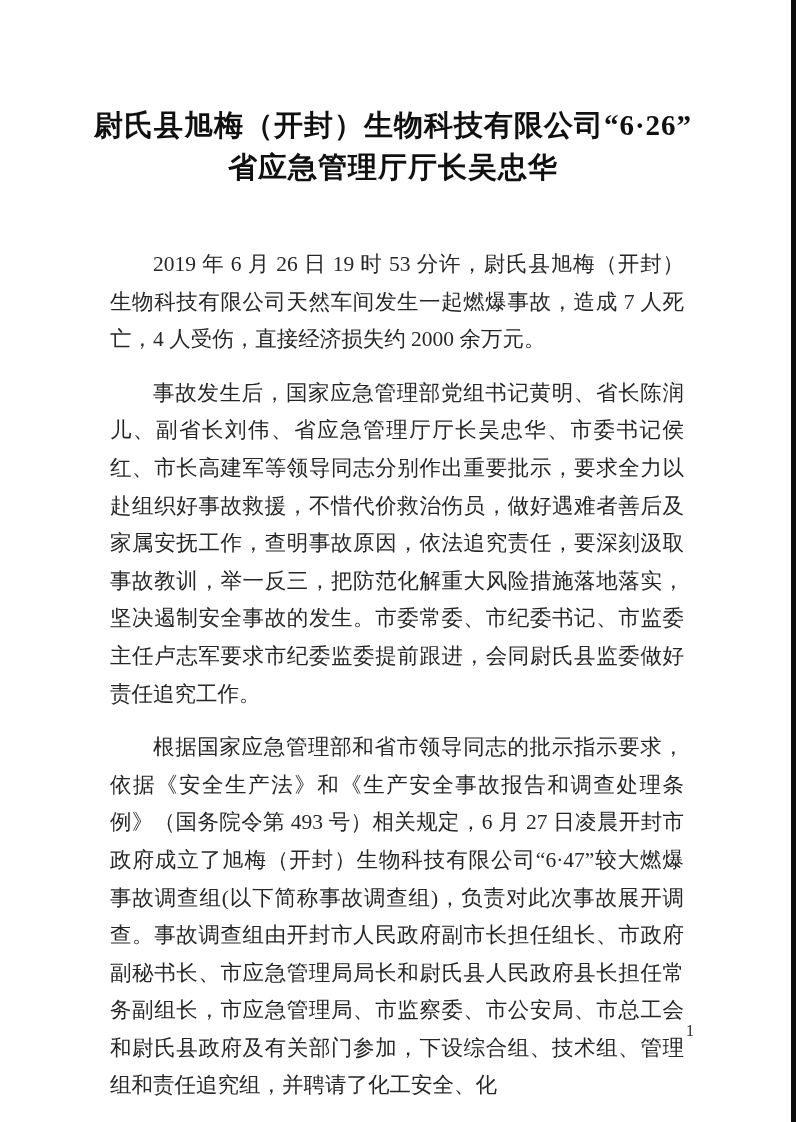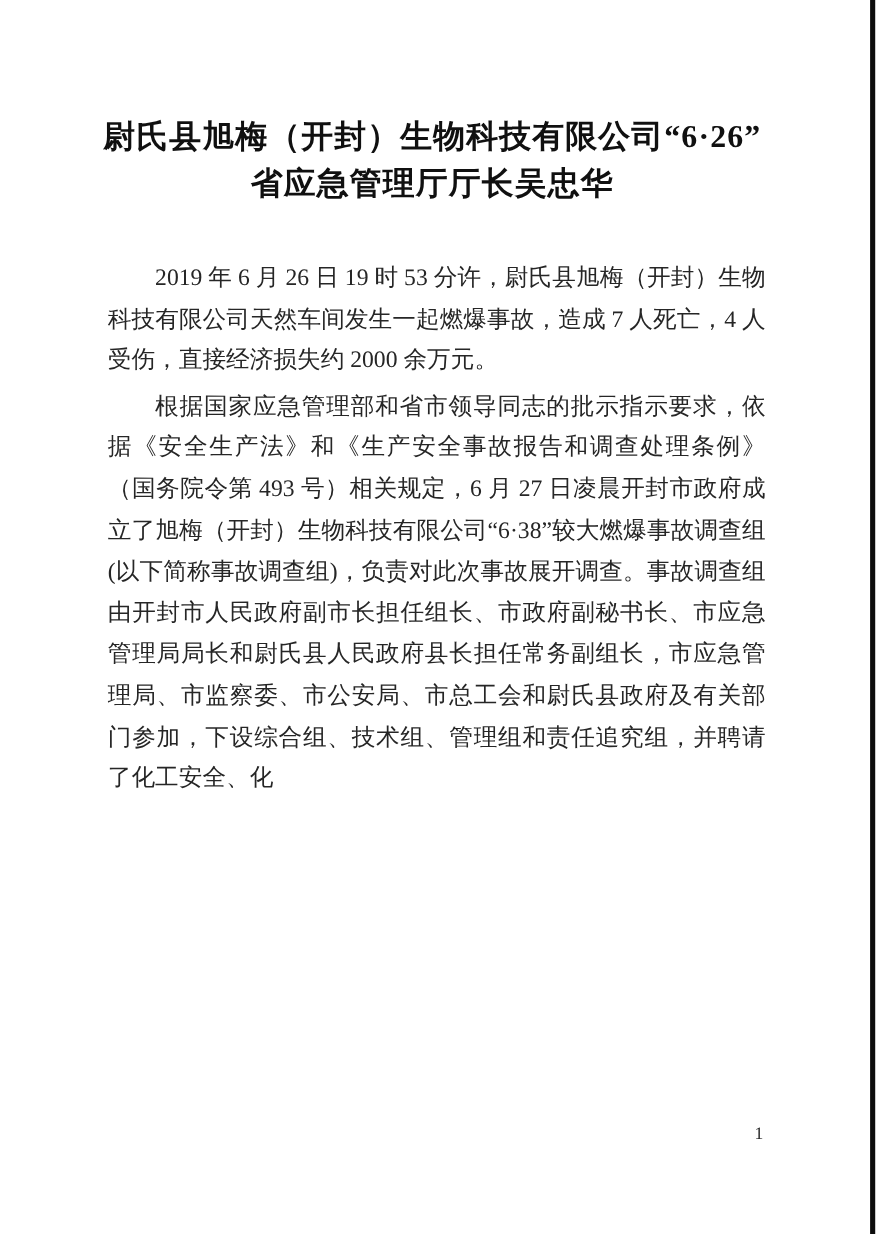--- a/index.html
+++ b/index.html
@@ -38,21 +38,21 @@
     top: 230px;
     left: 94px;
     width: 606px;
     font-size: 21.5px;
     line-height: 37.6px;
     text-align: justify;
     text-justify: inter-ideograph;
     color: #262626;
   }
   .content p {
-    margin: 4px;
+    margin: 16px;
     padding: 0;
     text-indent: 2em;
   }
   .page-number {
     position: absolute;
     top: 1021px;
     left: 686px;
     font-size: 16px;
     line-height: 20px;
     color: #2a2a2a;
@@ -71,20 +71,21 @@
 
 <div class="page">
 
   <h1 class="title">
     <span class="title-line">尉氏县旭梅（开封）生物科技有限公司“6·26”</span>
     <span class="title-line">省应急管理厅厅长吴忠华</span>
   </h1>
 
   <div class="content">
     <p>2019 年 6 月 26 日 19 时 53 分许，尉氏县旭梅（开封）生物科技有限公司天然车间发生一起燃爆事故，造成 7 人死亡，4 人受伤，直接经济损失约 2000 余万元。</p>
-    <p>根据国家应急管理部和省市领导同志的批示指示要求，依据《安全生产法》和《生产安全事故报告和调查处理条例》（国务院令第 493 号）相关规定，6 月 27 日凌晨开封市政府成立了旭梅（开封）生物科技有限公司“6·38”较大燃爆事故调查组(以下简称事故调查组)，负责对此次事故展开调查。事故调查组由开封市人民政府副市长担任组长、市政府副秘书长、市应急管理局局长和尉氏县人民政府县长担任常务副组长，市应急管理局、市监察委、市公安局、市总工会和尉氏县政府及有关部门参加，下设综合组、技术组、管理组和责任追究组，并聘请了化工安全、化</p>
+    <p>事故发生后，国家应急管理部党组书记黄明、省长陈润儿、副省长刘伟、省应急管理厅厅长吴忠华、市委书记侯红、市长高建军等领导同志分别作出重要批示，要求全力以赴组织好事故救援，不惜代价救治伤员，做好遇难者善后及家属安抚工作，查明事故原因，依法追究责任，要深刻汲取事故教训，举一反三，把防范化解重大风险措施落地落实，坚决遏制安全事故的发生。市委常委、市纪委书记、市监委主任卢志军要求市纪委监委提前跟进，会同尉氏县监委做好责任追究工作。</p>
+    <p>根据国家应急管理部和省市领导同志的批示指示要求，依据《安全生产法》和《生产安全事故报告和调查处理条例》（国务院令第 493 号）相关规定，6 月 27 日凌晨开封市政府成立了旭梅（开封）生物科技有限公司“6·47”较大燃爆事故调查组(以下简称事故调查组)，负责对此次事故展开调查。事故调查组由开封市人民政府副市长担任组长、市政府副秘书长、市应急管理局局长和尉氏县人民政府县长担任常务副组长，市应急管理局、市监察委、市公安局、市总工会和尉氏县政府及有关部门参加，下设综合组、技术组、管理组和责任追究组，并聘请了化工安全、化</p>
   </div>
 
   <div class="page-number">1</div>
 
   <div class="edge-strip"></div>
 
 </div>
 
 </body></html>

